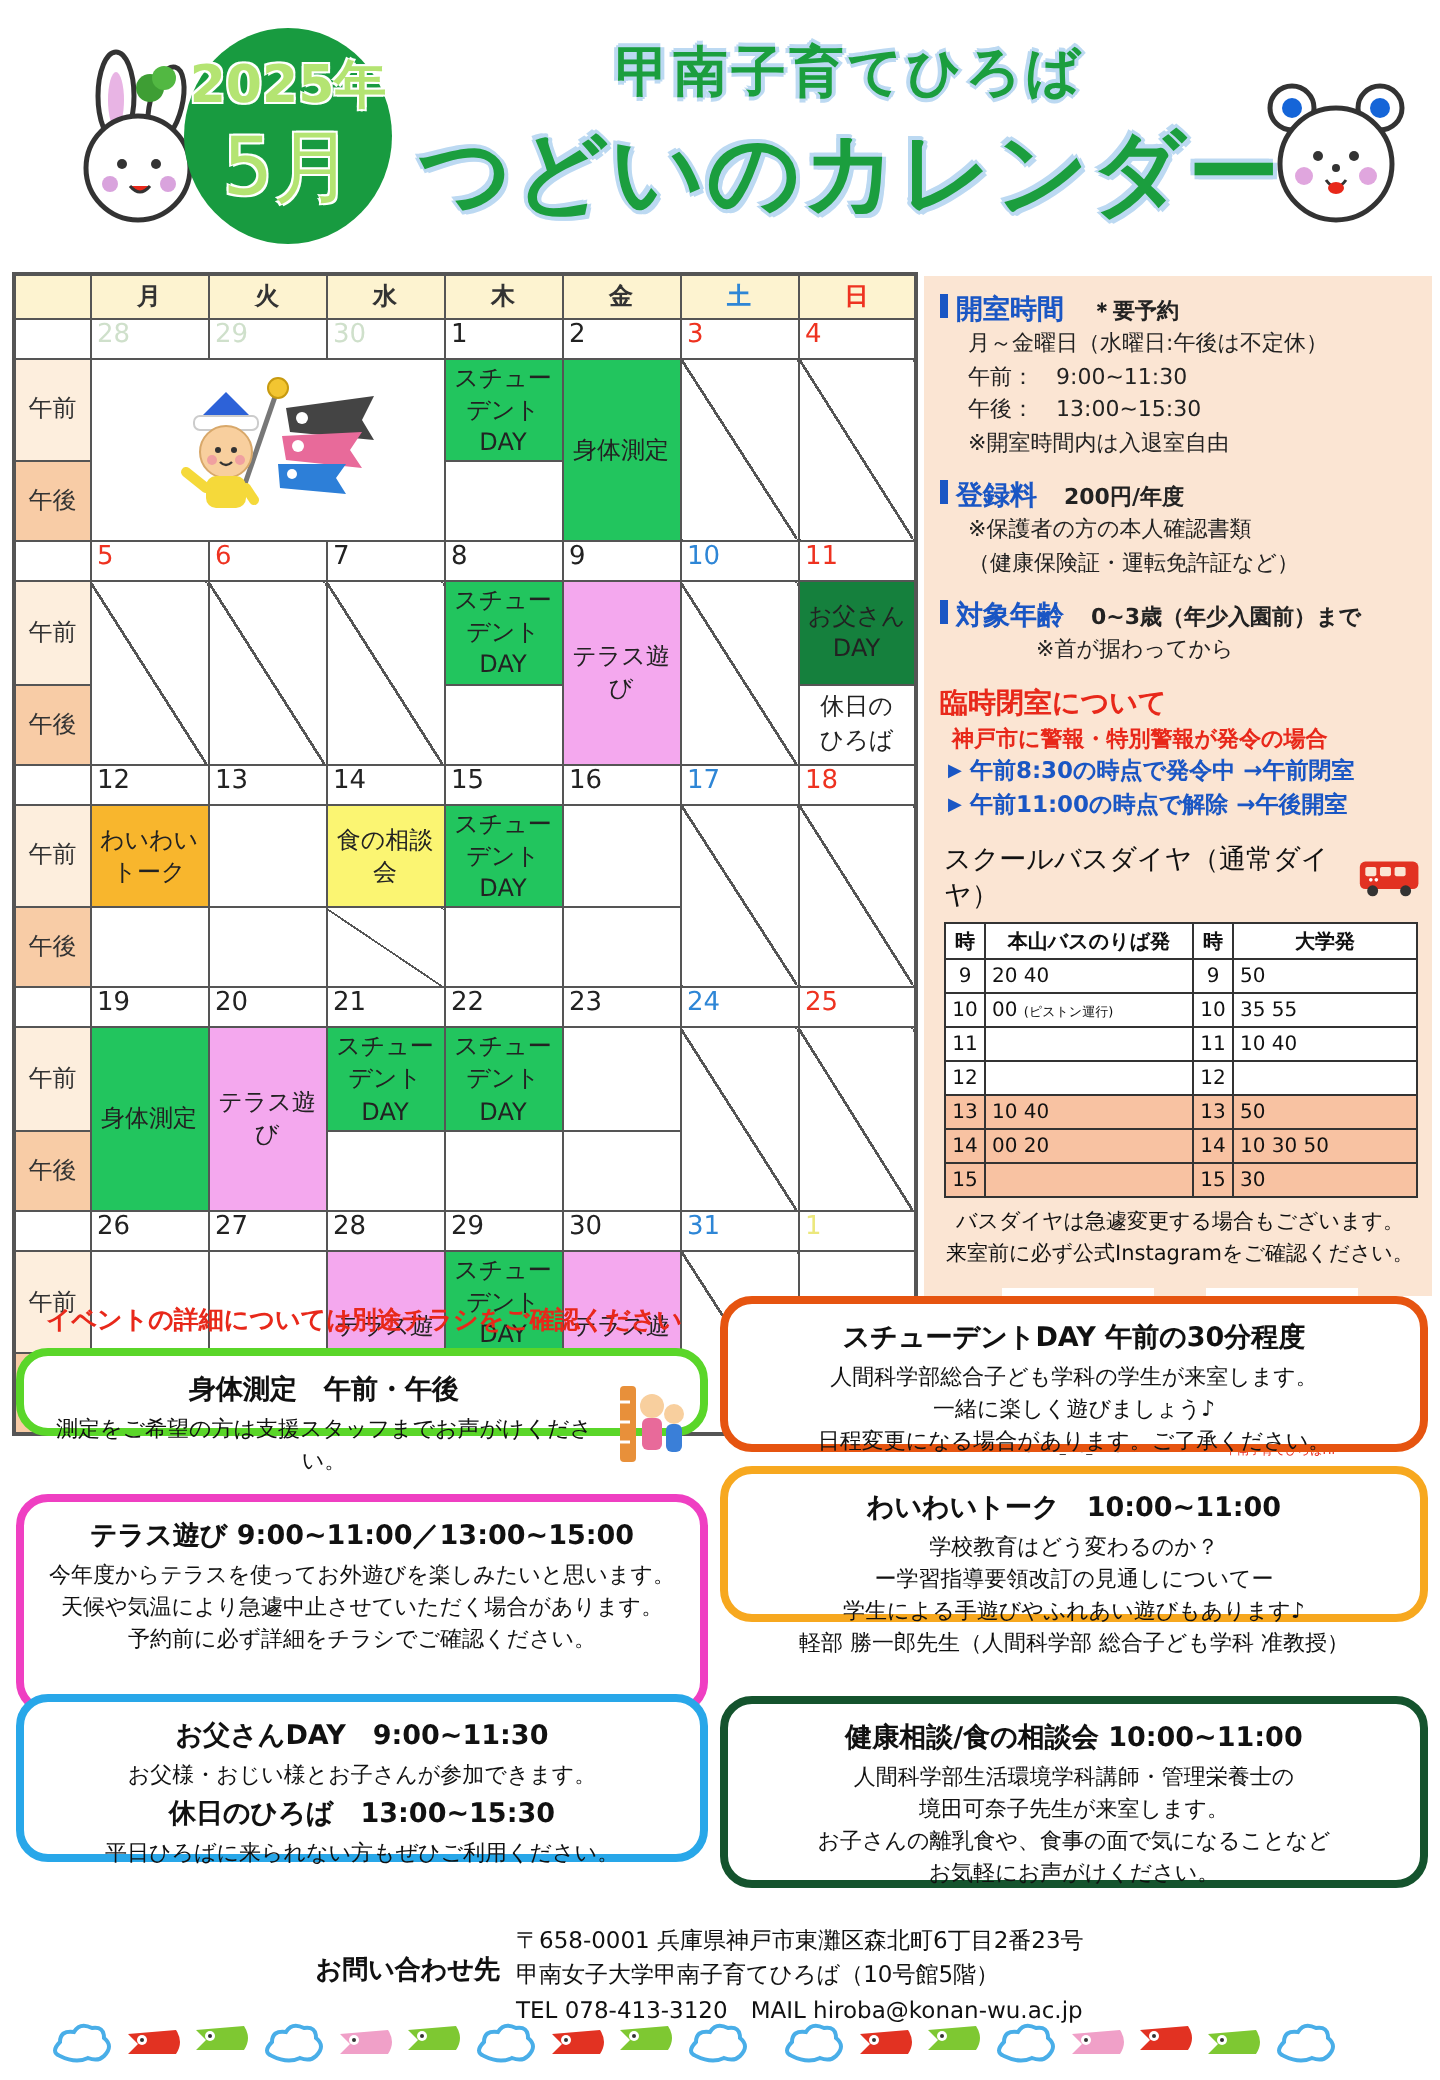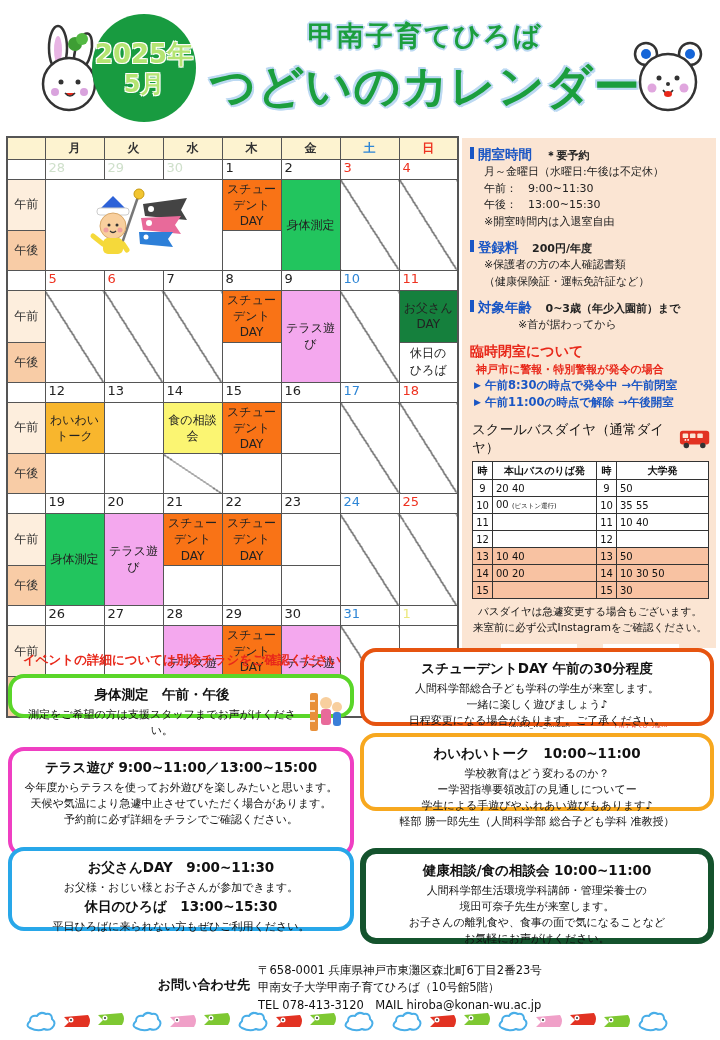--- a/index.html
+++ b/index.html
@@ -5,21 +5,21 @@
   * { margin:0; padding:0; box-sizing:border-box; }
   body { font-family:"DejaVu Sans", sans-serif; background:#fff; }
   .page { position:relative; width:720px; height:1040px; background:#fff; overflow:hidden; }
 
   
   .hdr { position:absolute; top:0; left:0; width:720px; height:132px; }
   .oval { position:absolute; left:92px; top:14px; width:104px; height:108px; background:#189b40;
           border-radius:50%; display:flex; flex-direction:column; align-items:center; justify-content:center; }
   .oval .y { font-size:26px; font-weight:bold; color:#b4e472;
              text-shadow:-1px -1px 0 #fff,1px -1px 0 #fff,-1px 1px 0 #fff,1px 1px 0 #fff; }
-  .oval .m { font-size:24px; font-weight:bold; color:#b4e472; margin-top:-4px;
+  .oval .m { font-size:40px; font-weight:normal; color:#b4e472; margin-top:-4px;
              text-shadow:-1px -1px 0 #fff,1px -1px 0 #fff,-1px 1px 0 #fff,1px 1px 0 #fff; }
   .titles { position:absolute; left:205px; top:18px; width:440px; text-align:center; }
   .subtitle { font-size:27px; font-weight:bold; color:#1b9e3e; letter-spacing:2px;
       text-shadow:-2px 0 0 #bcd9f2,2px 0 0 #bcd9f2,0 -2px 0 #bcd9f2,0 2px 0 #bcd9f2,-1px -1px 0 #bcd9f2,1px 1px 0 #bcd9f2; }
   .maintitle { font-size:46px; font-weight:bold; color:#1b9e3e; letter-spacing:1px; margin-top:2px;
       text-shadow:-2px 0 0 #bcd9f2,2px 0 0 #bcd9f2,0 -2px 0 #bcd9f2,0 2px 0 #bcd9f2,-2px -2px 0 #bcd9f2,2px 2px 0 #bcd9f2; }
 
   
   .cal { position:absolute; left:6px; top:136px; width:452px; border-collapse:collapse; table-layout:fixed; }
   .cal td { border:1px solid #555; font-size:12px; vertical-align:middle; overflow:hidden; }
@@ -31,21 +31,21 @@
   .dr td { height:20px; font-size:13px; padding-left:3px; vertical-align:top; color:#222; background:#fff; }
   .dr td.red { color:#ee3220; } .dr td.blue { color:#2e86d6; }
   .dr td.faint { color:#cfe0cb; } .dr td.fy { color:#ece87c; }
   .lc { background:#fff; }
   .lc.am { background:#fdeedd; text-align:center; font-size:12px; color:#333; }
   .lc.pm { background:#f8cca6; text-align:center; font-size:12px; color:#333; }
   .amr td { height:39px; } .pmr td { height:40px; }
   .cell { background:#fff; text-align:center; }
   .dotb { border-bottom:1px dotted #999 !important; }
   .ev { font-size:8.5px; line-height:1.35; color:#222; padding:1px; }
-  .ev.orange { background:#f97316;margin-left:27px; }
+  .ev.orange { background:#22c55e;margin-left:27px; }
   .ev.green  { background:#22c55e; }
   .ev.pink   { background:#f4a8ee; }
   .ev.amber  { background:#f8b62d; }
   .ev.yellow { background:#fbf572; }
   .ev.blue   { background:#15803d; }
   .diag { background-image:linear-gradient(to right top, transparent 49.3%, #555 49.3%, #555 50.7%, transparent 50.7%); }
   .hol { font-size:8.5px; line-height:1.4; color:#222; }
 
   
   .panel { position:absolute; left:462px; top:138px; width:254px; height:510px; background:#fbe5d3; padding:8px 6px 4px 8px; }
@@ -76,21 +76,21 @@
   .notice { position:absolute; left:8px; top:652px; width:348px; text-align:center;
             color:#e8281a; font-size:12.5px; font-weight:bold; }
   .box { position:absolute; background:#fff; border-radius:16px; padding:6px 8px; text-align:center; }
   .box .t { font-size:13.5px; font-weight:bold; color:#111; margin:2px 0 3px; }
   .box .b { font-size:11px; color:#111; line-height:1.45; }
   .bx-measure { left:8px;  top:674px; width:346px; height:44px; border:4px solid #5ad629; }
   .bx-terrace { left:8px;  top:747px; width:346px; height:110px; border:4px solid #ef3fc2; }
   .bx-father  { left:8px;  top:847px; width:346px; height:84px; border:4px solid #28a7e9; }
   .bx-student { left:360px; top:648px; width:354px; height:78px; border:4px solid #e65410; }
   .bx-waiwai  { left:360px; top:733px; width:354px; height:78px; border:4px solid #f7a81f; }
-  .bx-health  { left:360px; top:848px; width:354px; height:96px; border:6px solid #14532d; }
+  .bx-health  { left:360px; top:848px; width:354px; height:96px; border:4px solid #14532d; }
   .bx-measure .wrap { display:flex; align-items:center; gap:4px; }
   .small-line { font-size:10.5px; }
 
   
   .foot { position:absolute; left:0; top:962px; width:720px; display:flex; }
   .foot-label { width:250px; text-align:right; font-weight:bold; font-size:13px; color:#111; padding-top:14px; }
   .foot-lines { margin-left:8px; font-size:11.5px; color:#111; line-height:1.5; }
   .deco { position:absolute; left:0; top:1008px; width:720px; text-align:center; }
 </style>
 </head>

